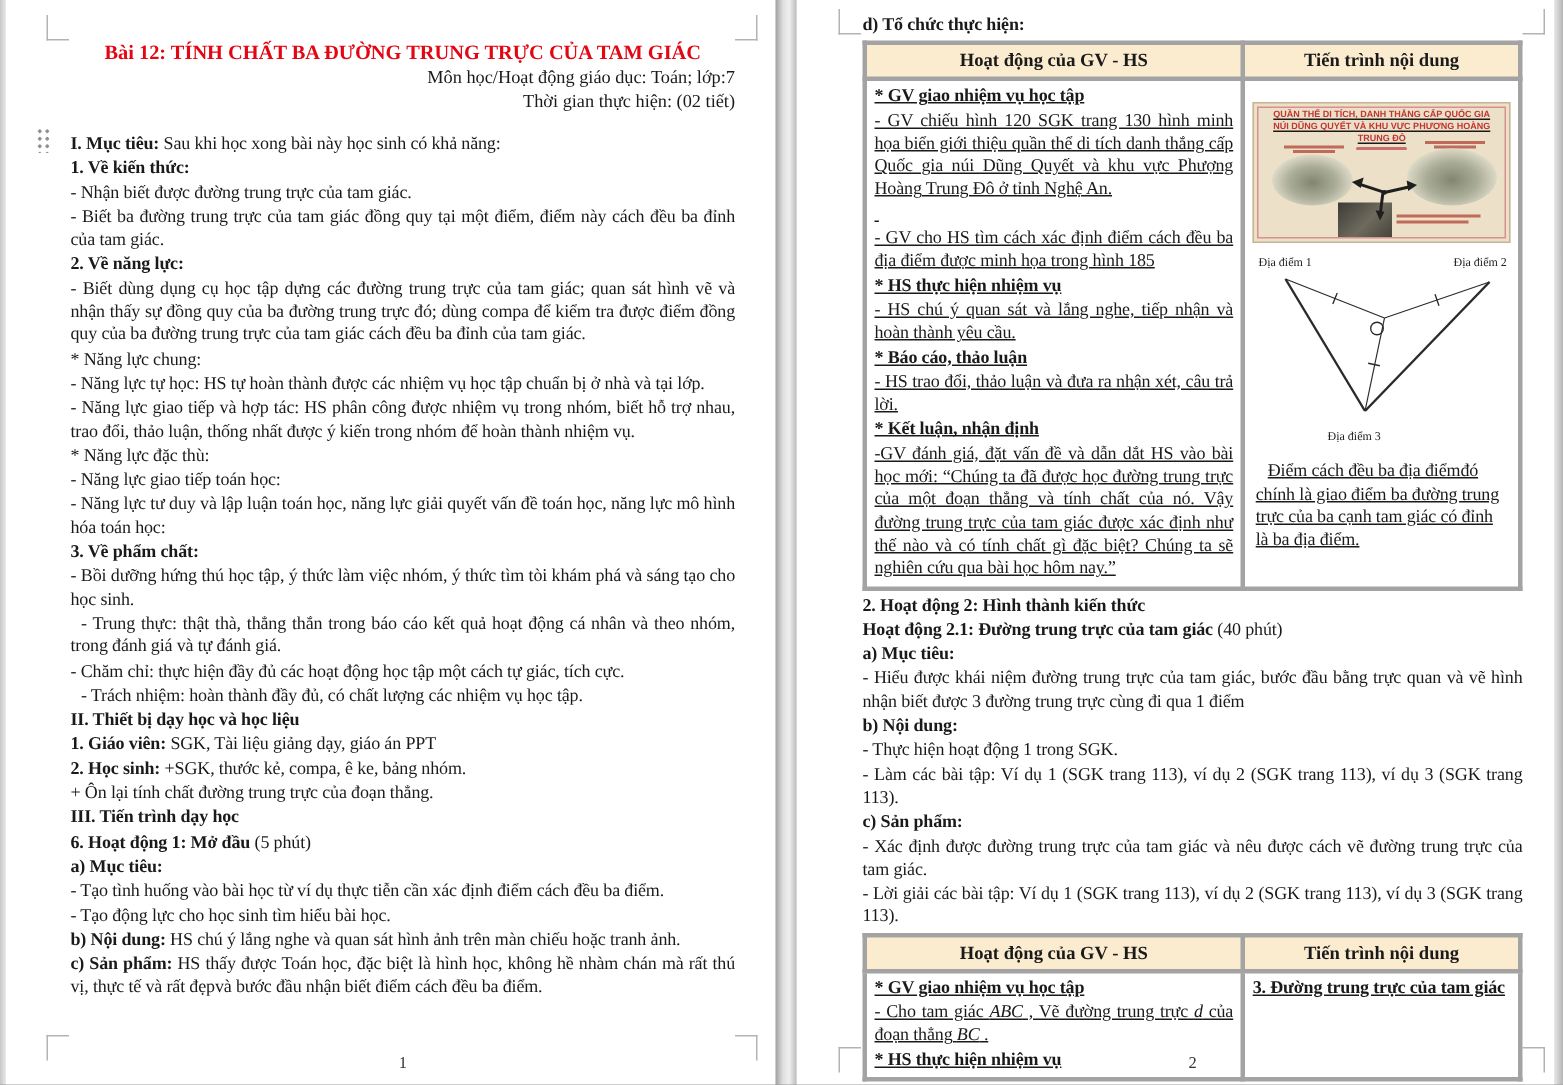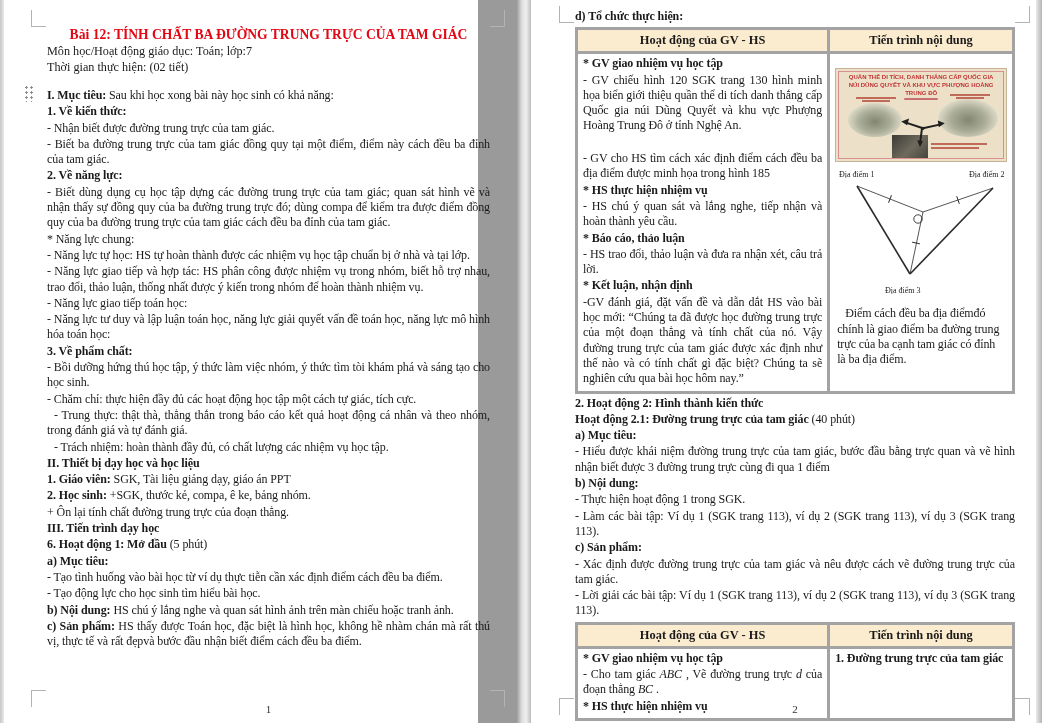--- a/index.html
+++ b/index.html
@@ -3,47 +3,47 @@
 <meta charset="utf-8">
 <style>
   html,body{margin:0;padding:0;}
   body{
     width:1042px;height:723px;position:relative;overflow:hidden;
     background:#9a9a9a;
     font-family:"Liberation Serif","DejaVu Serif",serif;
     color:#1a1a1a;
   }
   .page{position:absolute;top:0;height:723px;background:#ffffff;}
-  #page-left{left:4px;width:474px;}
+  #page-left{left:4px;width:513px;}
   #page-right{left:531px;width:505px;}
   .gutter{position:absolute;top:0;height:723px;}
   #gutter-mid{left:517px;width:14px;background:linear-gradient(90deg,#9f9f9f,#dedede 35%,#efefef 65%,#bcbcbc);}
   #gutter-left{left:0;width:4px;background:linear-gradient(90deg,#c7c7c7,#e9e9e9);}
   #gutter-right{left:1036px;width:6px;background:linear-gradient(90deg,#e9e9e9,#b5b5b5);}
 
   .content{position:absolute;}
   #content-1{left:43px;top:26px;width:443px;}
   #content-2{left:44px;top:9px;width:440px;}
 
   .para{margin:0 0 1px 0;font-size:12px;line-height:15.3px;text-align:justify;letter-spacing:-0.1px;}
   .para b{font-weight:bold;}
   .para i{font-style:italic;}
   .para.indent{text-indent:7px;}
 
   .doc-title{color:#e30613;font-weight:bold;font-size:13.6px;text-align:center;line-height:17px;margin:0;}
-  .doc-sub{font-size:12.2px;text-align:left;line-height:16px;margin:0;}
+  .doc-sub{font-size:12.2px;text-align:right;line-height:16px;margin:0;}
   .title-gap{height:13px;}
 
   .band{background:#fbecd0;margin:3px 0 3px 33px;padding:3px 0;text-align:center;
         font-weight:bold;font-size:12.6px;line-height:15px;}
 
   table.gv-table{width:100%;border-collapse:collapse;margin:3px 0 2px 0;table-layout:fixed;}
   table.gv-table th,table.gv-table td{border:3px solid #a3a3a3;}
   table.gv-table th{background:#fbecd0;font-weight:bold;font-size:12.4px;padding:3px 2px;text-align:center;}
-  table.gv-table td{vertical-align:top;padding:2px 5px 3px 5px;}
+  table.gv-table td{vertical-align:top;padding:2px 5px 3px 5px;text-decoration:underline;}
   col.c-left{width:57.7%;}col.c-right{width:42.3%;}
   td.cell-right{padding:2px 4px;}
   .cell-note{font-size:12px;line-height:15.3px;text-align:left;text-indent:8px;margin:2px 2px 0 2px;letter-spacing:-0.1px;}
 
   
   .mark{position:absolute;width:14px;height:16px;}
   .mark.tl{border-left:1px solid #b3b3b3;border-bottom:1px solid #b3b3b3;}
   .mark.tr{border-right:1px solid #b3b3b3;border-bottom:1px solid #b3b3b3;}
   .mark.bl{border-left:1px solid #b3b3b3;border-top:1px solid #b3b3b3;}
   .mark.br{border-right:1px solid #b3b3b3;border-top:1px solid #b3b3b3;}
@@ -101,26 +101,27 @@
     <div>
         <p class="para"><b>I. Mục tiêu:</b><span> Sau khi học xong bài này học sinh có khả năng:</span></p>
         <p class="para"><b>1. Về kiến thức:</b></p>
         <p class="para"><span>- Nhận biết được đường trung trực của tam giác.</span></p>
         <p class="para"><span>- Biết ba đường trung trực của tam giác đồng quy tại một điểm, điểm này cách đều ba đỉnh của tam giác.</span></p>
         <p class="para"><b>2. Về năng lực:</b></p>
         <p class="para"><span>- Biết dùng dụng cụ học tập dựng các đường trung trực của tam giác; quan sát hình vẽ và nhận thấy sự đồng quy của ba đường trung trực đó; dùng compa để kiểm tra được điểm đồng quy của ba đường trung trực của tam giác cách đều ba đỉnh của tam giác.</span></p>
         <p class="para"><span>* Năng lực chung:</span></p>
         <p class="para"><span>- Năng lực tự học: HS tự hoàn thành được các nhiệm vụ học tập chuẩn bị ở nhà và tại lớp.</span></p>
         <p class="para"><span>- Năng lực giao tiếp và hợp tác: HS phân công được nhiệm vụ trong nhóm, biết hỗ trợ nhau, trao đổi, thảo luận, thống nhất được ý kiến trong nhóm để hoàn thành nhiệm vụ.</span></p>
+        <p class="para"><span>* Năng lực đặc thù:</span></p>
         <p class="para"><span>- Năng lực giao tiếp toán học:</span></p>
         <p class="para"><span>- Năng lực tư duy và lập luận toán học, năng lực giải quyết vấn đề toán học, năng lực mô hình hóa toán học:</span></p>
         <p class="para"><b>3. Về phẩm chất:</b></p>
         <p class="para"><span>- Bồi dưỡng hứng thú học tập, ý thức làm việc nhóm, ý thức tìm tòi khám phá và sáng tạo cho học sinh.</span></p>
+        <p class="para indent"><span>- Trung thực: thật thà, thẳng thắn trong báo cáo kết quả hoạt động cá nhân và theo nhóm, trong đánh giá và tự đánh giá.</span></p>
         <p class="para"><span>- Chăm chỉ: thực hiện đầy đủ các hoạt động học tập một cách tự giác, tích cực.</span></p>
-        <p class="para indent"><span>- Trung thực: thật thà, thẳng thắn trong báo cáo kết quả hoạt động cá nhân và theo nhóm, trong đánh giá và tự đánh giá.</span></p>
         <p class="para indent"><span>- Trách nhiệm: hoàn thành đầy đủ, có chất lượng các nhiệm vụ học tập.</span></p>
         <p class="para"><b>II. Thiết bị dạy học và học liệu</b></p>
         <p class="para"><b>1. Giáo viên:</b><span> SGK, Tài liệu giảng dạy, giáo án PPT</span></p>
         <p class="para"><b>2. Học sinh:</b><span> +SGK, thước kẻ, compa, ê ke, bảng nhóm.</span></p>
         <p class="para"><span>+ Ôn lại tính chất đường trung trực của đoạn thẳng.</span></p>
         <p class="para"><b>III. Tiến trình dạy học</b></p>
       </div>
 
 
     <div>
@@ -247,21 +248,21 @@
         <th>Hoạt động của GV - HS</th>
         <th>Tiến trình nội dung</th>
       </tr>
       <tr>
         <td>
               <p class="para"><b>* GV giao nhiệm vụ học tập</b></p>
               <p class="para"><span>- Cho tam giác </span><i>ABC</i><span> , Vẽ đường trung trực </span><i>d</i><span> của đoạn thẳng </span><i>BC</i><span> .</span></p>
               <p class="para"><b>* HS thực hiện nhiệm vụ</b></p>
             </td>
         <td>
-              <p class="para"><b>1. Đường trung trực của tam giác</b></p>
+              <p class="para"><b>3. Đường trung trực của tam giác</b></p>
             </td>
       </tr>
     </tbody>
       </table>
   </div>
 
   <div class="page-num" id="page-num-2">2</div>
 </div>
 
 </body></html>

